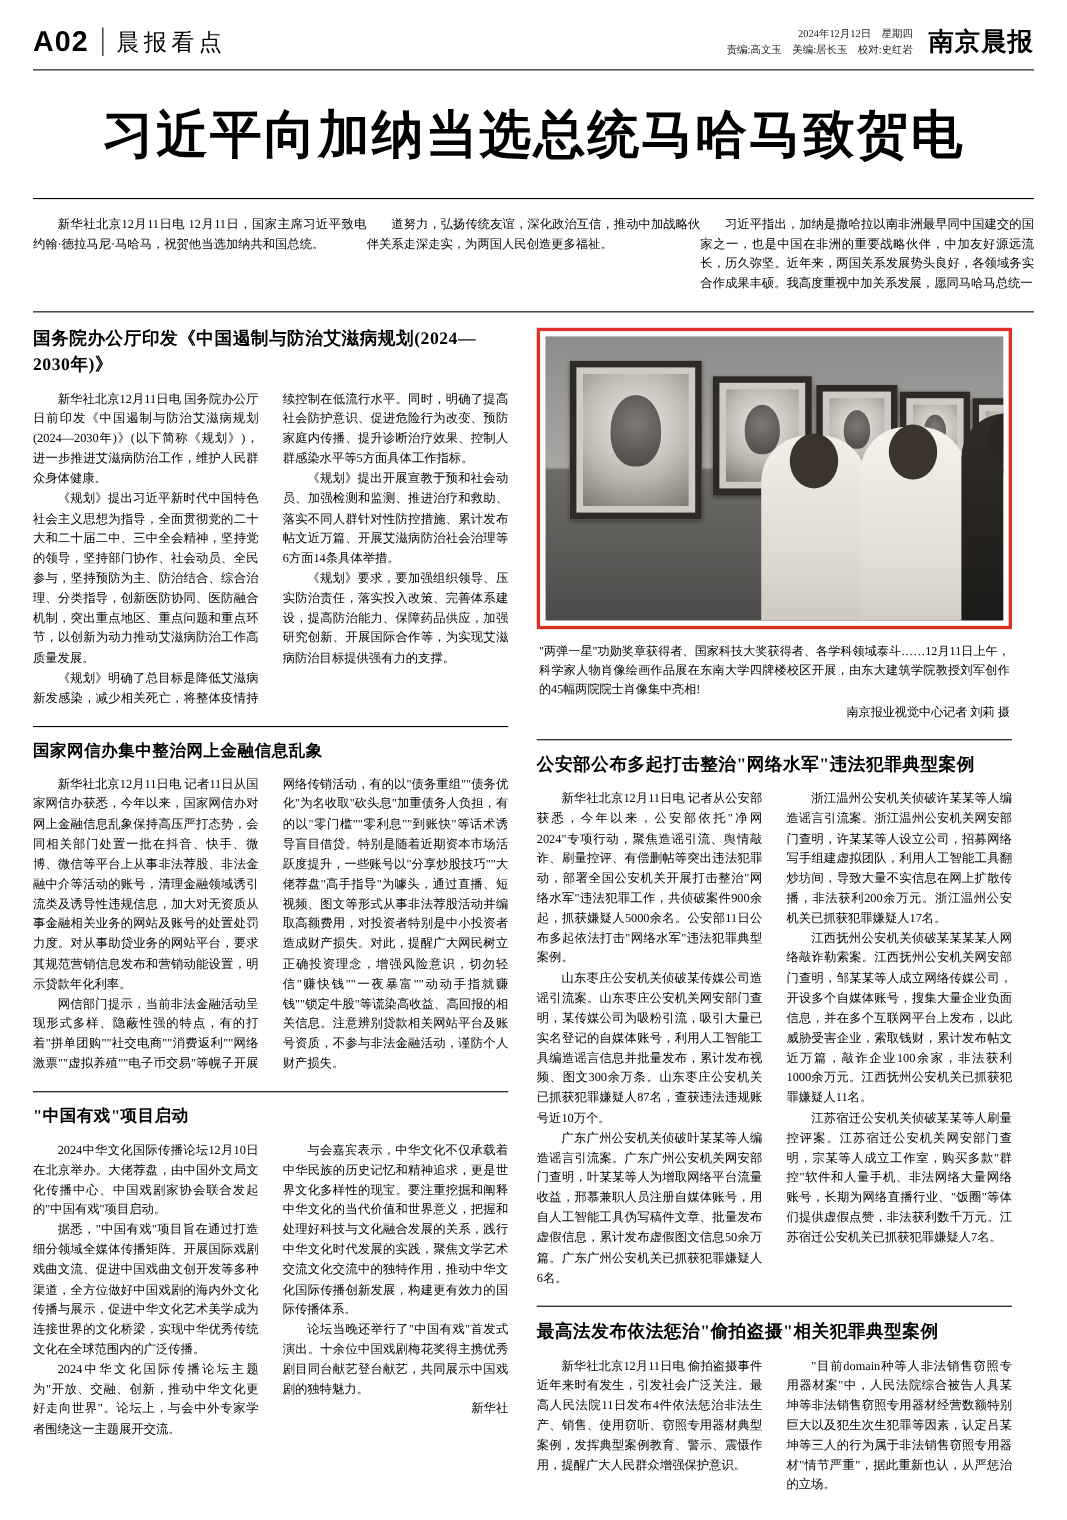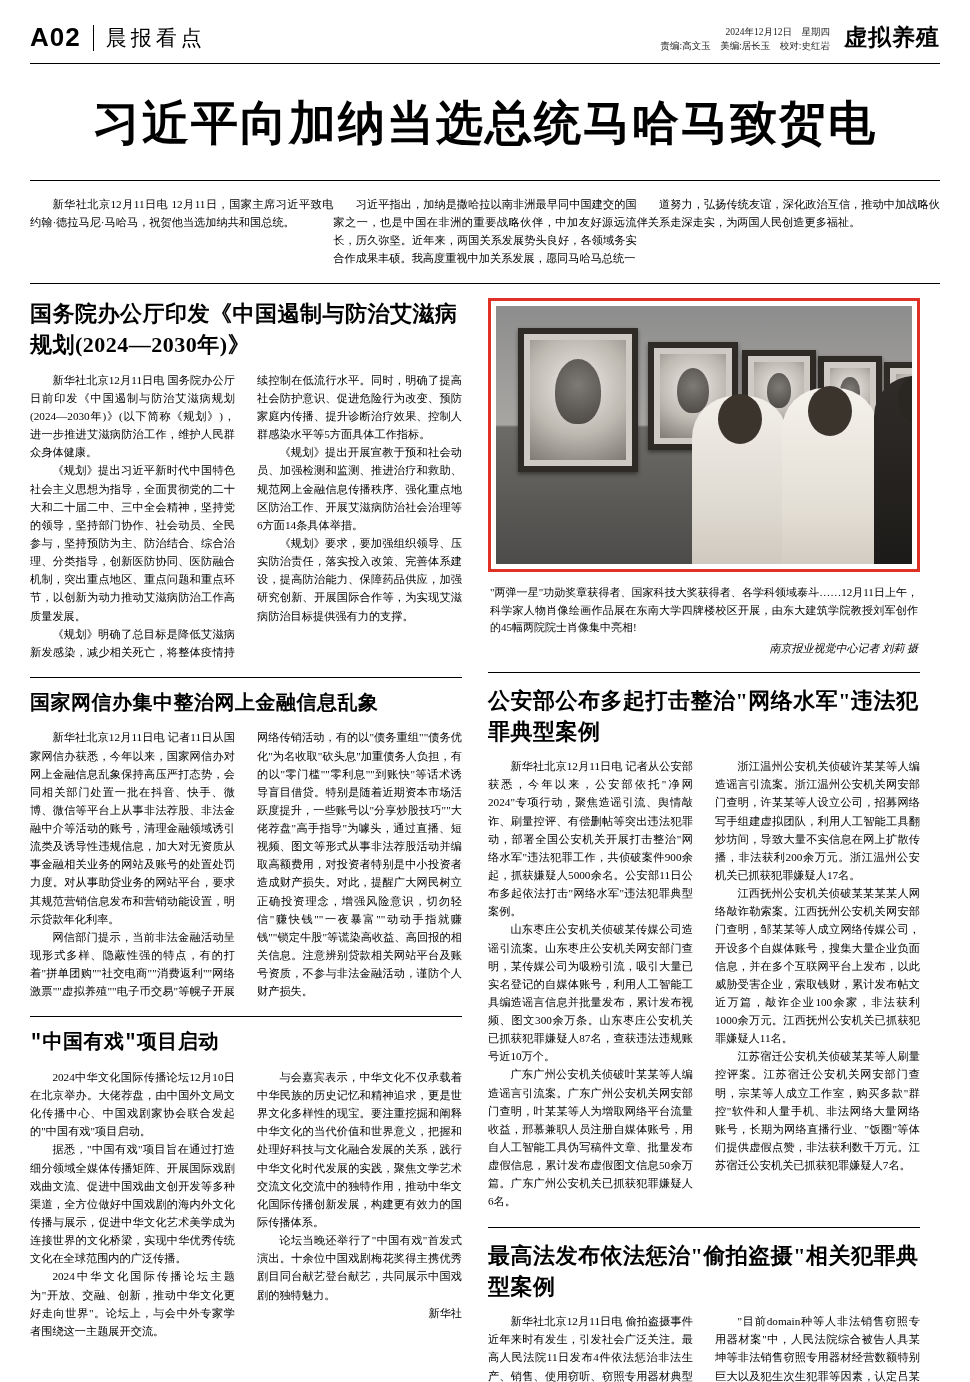--- a/index.html
+++ b/index.html
@@ -33,24 +33,24 @@
   .lead .col{flex:1;font-size:11.2px;line-height:1.62;text-align:justify;}
   .lead .col p{margin:0;text-indent:2em;}
   .rule-lead{border:0;border-top:1px solid #000;margin:0 0 0 0;}
 
   
   .body{display:flex;gap:26px;padding-top:14px;}
   .leftblock{width:432px;}
   .rightblock{width:432px;}
 
   .sect-title{
-    font-size:22px;font-weight:bold;line-height:1.42;letter-spacing:0.5px;
+    font-size:16px;font-weight:bold;line-height:1.42;letter-spacing:0.5px;
     margin:0 0 10px 0;
   }
-  .sect-title.small{font-size:20px;font-family:Liberation Mono, monospace;}
+  .sect-title.small{font-size:15px;}
   .twocol{column-count:2;column-gap:22px;font-size:11.2px;line-height:1.62;text-align:justify;}
   .twocol p{margin:0;text-indent:2em;}
   .article{margin-bottom:16px;}
   .hr-sec{border:0;border-top:1px solid #000;margin:14px 0 12px 0;}
 
   
   .photo-wrap{border:3px solid #e03127;padding:5px;background:#fff;margin-bottom:10px;}
   .photo{
     position:relative;width:100%;height:258px;overflow:hidden;
     background:#6f6f6f;
@@ -79,21 +79,21 @@
   .f3{left:246px;top:44px;width:62px;height:78px;}
   .f4{left:322px;top:50px;width:52px;height:66px;}
   .f5{left:388px;top:56px;width:44px;height:56px;}
   .person{position:absolute;bottom:0;}
   .p1{left:196px;width:96px;height:168px;background:linear-gradient(180deg,#f2efe9 0%,#ddd8cf 70%,#cfc9bf 100%);border-radius:42px 42px 0 0;}
   .p2{left:286px;width:96px;height:176px;background:linear-gradient(180deg,#f5f2ec 0%,#e3ded4 70%,#d2ccc2 100%);border-radius:42px 42px 0 0;}
   .p3{left:378px;width:92px;height:188px;background:linear-gradient(180deg,#2f2c29 0%,#1d1b19 100%);border-radius:40px 40px 0 0;}
   .head{position:absolute;top:-2px;left:50%;transform:translateX(-50%);width:44px;height:50px;border-radius:50%;background:#3a342d;}
   .p3 .head{background:#2a2622;}
   .caption{font-size:11px;line-height:1.6;text-align:justify;padding:2px 2px 0 2px;}
-  .caption .credit{display:block;text-align:right;margin-top:3px;font-style:italic;}
+  .caption .credit{display:block;text-align:right;margin-top:3px;}
 
   .colpair{display:flex;gap:22px;}
   .colpair .c{flex:1;font-size:11.2px;line-height:1.62;text-align:justify;}
   .colpair .c p{margin:0;text-indent:2em;}
   .signoff{text-align:right;}
 </style>
 </head>
 <body>
 
 <div class="page">
@@ -102,54 +102,54 @@
     <div class="mast-left">
       <span class="page-no">A02</span>
       <span class="mast-div"></span>
       <span class="mast-sec">晨报看点</span>
     </div>
     <div class="mast-right">
       <div class="mast-meta">
         <div>2024年12月12日　星期四</div>
         <div>责编:高文玉　美编:居长玉　校对:史红岩</div>
       </div>
-      <div class="mast-logo">虚拟养殖</div>
+      <div class="mast-logo">南京晨报</div>
     </div>
   </div>
   <hr class="rule-top">
 
   <h1 class="headline">习近平向加纳当选总统马哈马致贺电</h1>
 
   <hr class="rule-thin">
 
   <div class="lead">
     <div class="col">
         <p>新华社北京12月11日电 12月11日，国家主席习近平致电约翰·德拉马尼·马哈马，祝贺他当选加纳共和国总统。</p>
       </div>
     <div class="col">
+        <p>道努力，弘扬传统友谊，深化政治互信，推动中加战略伙伴关系走深走实，为两国人民创造更多福祉。</p>
+      </div>
+    <div class="col">
         <p>习近平指出，加纳是撒哈拉以南非洲最早同中国建交的国家之一，也是中国在非洲的重要战略伙伴，中加友好源远流长，历久弥坚。近年来，两国关系发展势头良好，各领域务实合作成果丰硕。我高度重视中加关系发展，愿同马哈马总统一</p>
-      </div>
-    <div class="col">
-        <p>道努力，弘扬传统友谊，深化政治互信，推动中加战略伙伴关系走深走实，为两国人民创造更多福祉。</p>
       </div>
   </div>
 
   <hr class="rule-lead">
 
   <div class="body">
 
     <div class="leftblock">
 
       <div class="article">
         <h2 class="sect-title">国务院办公厅印发《中国遏制与防治艾滋病规划(2024—2030年)》</h2>
         <div class="twocol">
           <p>新华社北京12月11日电 国务院办公厅日前印发《中国遏制与防治艾滋病规划(2024—2030年)》(以下简称《规划》)，进一步推进艾滋病防治工作，维护人民群众身体健康。</p>
           <p>《规划》提出习近平新时代中国特色社会主义思想为指导，全面贯彻党的二十大和二十届二中、三中全会精神，坚持党的领导，坚持部门协作、社会动员、全民参与，坚持预防为主、防治结合、综合治理、分类指导，创新医防协同、医防融合机制，突出重点地区、重点问题和重点环节，以创新为动力推动艾滋病防治工作高质量发展。</p>
           <p>《规划》明确了总目标是降低艾滋病新发感染，减少相关死亡，将整体疫情持续控制在低流行水平。同时，明确了提高社会防护意识、促进危险行为改变、预防家庭内传播、提升诊断治疗效果、控制人群感染水平等5方面具体工作指标。</p>
-          <p>《规划》提出开展宣教于预和社会动员、加强检测和监测、推进治疗和救助、规范网上金融信息传播秩序、强化重点地区防治工作、开展艾滋病防治社会治理等6方面14条具体举措。</p>
+          <p>《规划》提出开展宣教于预和社会动员、加强检测和监测、推进治疗和救助、落实不同人群针对性防控措施、累计发布帖文近万篇、开展艾滋病防治社会治理等6方面14条具体举措。</p>
           <p>《规划》要求，要加强组织领导、压实防治责任，落实投入改策、完善体系建设，提高防治能力、保障药品供应，加强研究创新、开展国际合作等，为实现艾滋病防治目标提供强有力的支撑。</p>
         </div>
       </div>
 
       <hr class="hr-sec">
 
       <div class="article">
         <h2 class="sect-title small">国家网信办集中整治网上金融信息乱象</h2>
         <div class="twocol">
           <p>新华社北京12月11日电 记者11日从国家网信办获悉，今年以来，国家网信办对网上金融信息乱象保持高压严打态势，会同相关部门处置一批在抖音、快手、微博、微信等平台上从事非法荐股、非法金融中介等活动的账号，清理金融领域诱引流类及诱导性违规信息，加大对无资质从事金融相关业务的网站及账号的处置处罚力度。对从事助贷业务的网站平台，要求其规范营销信息发布和营销动能设置，明示贷款年化利率。</p>

